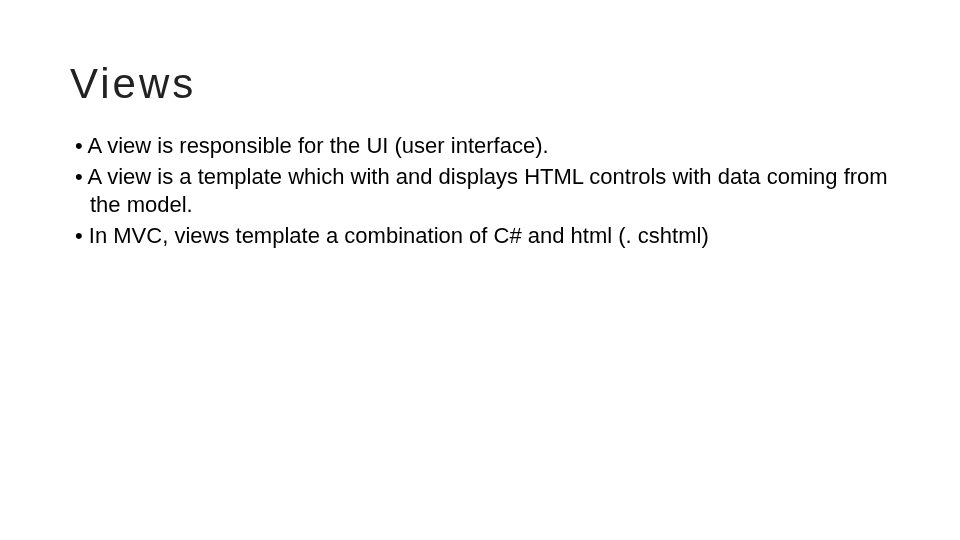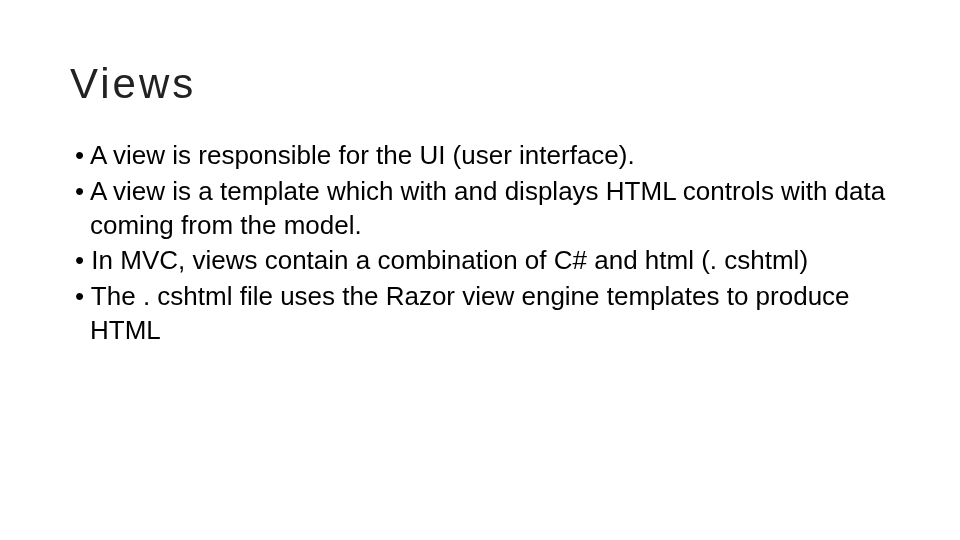--- a/index.html
+++ b/index.html
@@ -9,41 +9,40 @@
       background: #fff;
       font-family: "Segoe UI", Arial, sans-serif;
       color: #000;
       padding: 60px 70px 40px 70px;
     }
     .title {
       font-size: 42px;
       font-weight: 300;
       letter-spacing: 3px;
       color: #222;
-      margin-bottom: 31px;
+      margin-bottom: 24px;
       font-family: "Segoe UI Light", "Segoe UI", Arial, sans-serif;
     }
     .bullets {
       list-style: none;
     }
     .bullets li {
-      font-size: 26px;
+      font-size: 22px;
       line-height: 1.3;
       color: #000;
       padding-left: 20px;
       text-indent: -15px;
       margin-bottom: 2px;
     }
     .bullets li::before {
       content: "• ";
     }
   </style>
 </head>
 <body>
 
 <h1 class="title">Views</h1>
 
 <ul class="bullets">
   <li>A view is responsible for the UI (user interface).</li>
   <li>A view is a template which with and displays HTML controls with data coming from the model.</li>
-  <li>In MVC, views contain a combination of C# and html (. cshtml)</li>
-  <li>The . cshtml file uses the Razor view engine templates to produce HTML</li>
+  <li>In MVC, views template a combination of C# and html (. cshtml)</li>
 </ul>
 
 </body></html>

